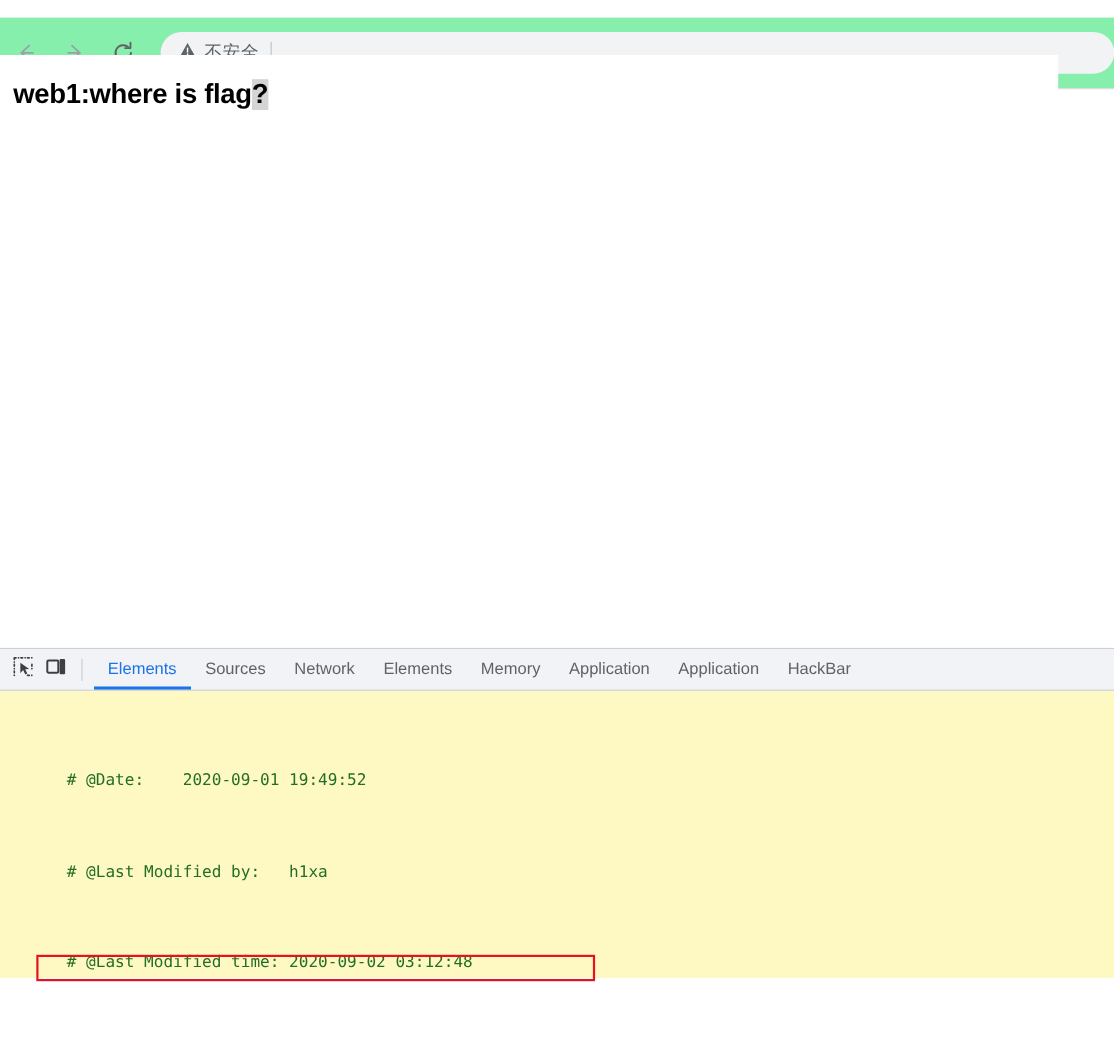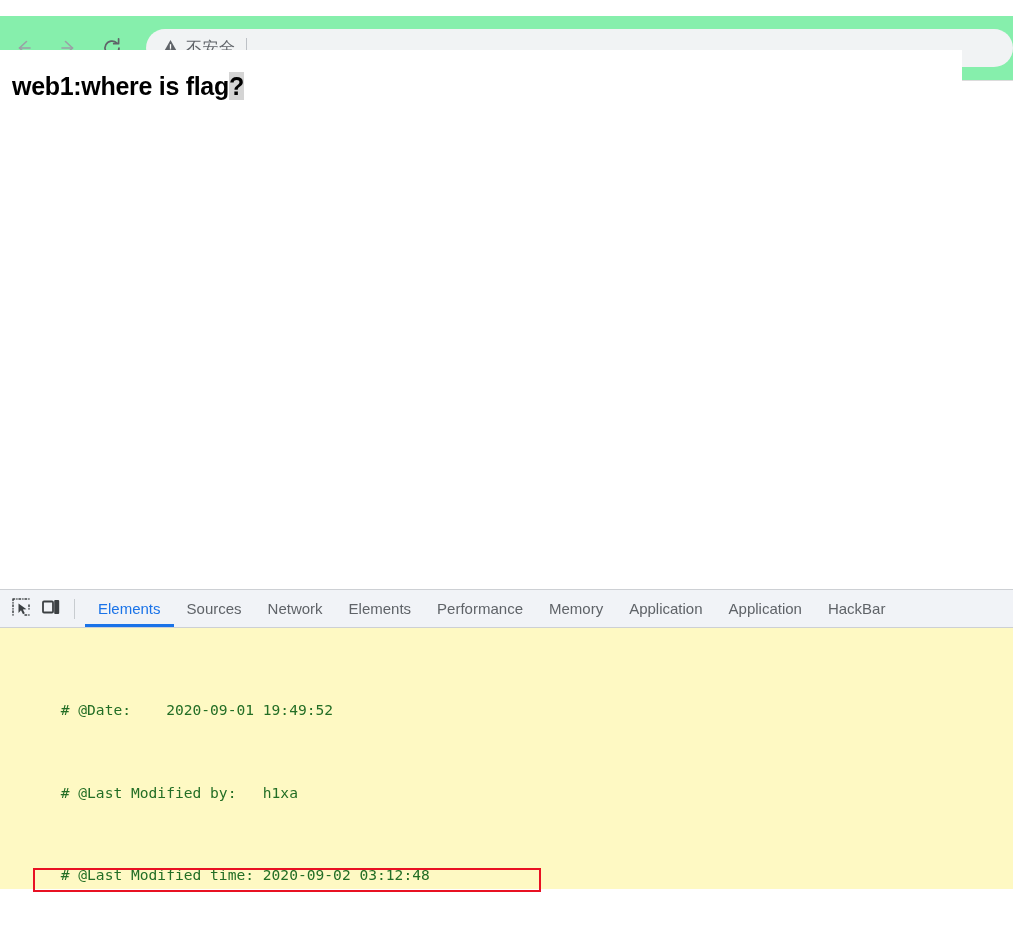--- a/index.html
+++ b/index.html
@@ -215,21 +215,20 @@
           <rect x="13.2" y="3" width="5" height="14" rx="1" fill="#3c4043"></rect>
         </svg>
       </span>
     </div>
     <div id="toolbar-divider"></div>
 
     <div class="dt-tab active">Elements</div>
     <div class="dt-tab">Sources</div>
     <div class="dt-tab">Network</div>
     <div class="dt-tab">Elements</div>
-    <div class="dt-tab">Performance</div>
     <div class="dt-tab">Memory</div>
     <div class="dt-tab">Application</div>
     <div class="dt-tab">Application</div>
     <div class="dt-tab">HackBar</div>
   </div>
 
   <div id="dom-tree">
 
     <div class="dom-row" style="margin-top:-11px;">
       <span class="c-comment"># @Date:    2020-09-01 19:49:52</span>

